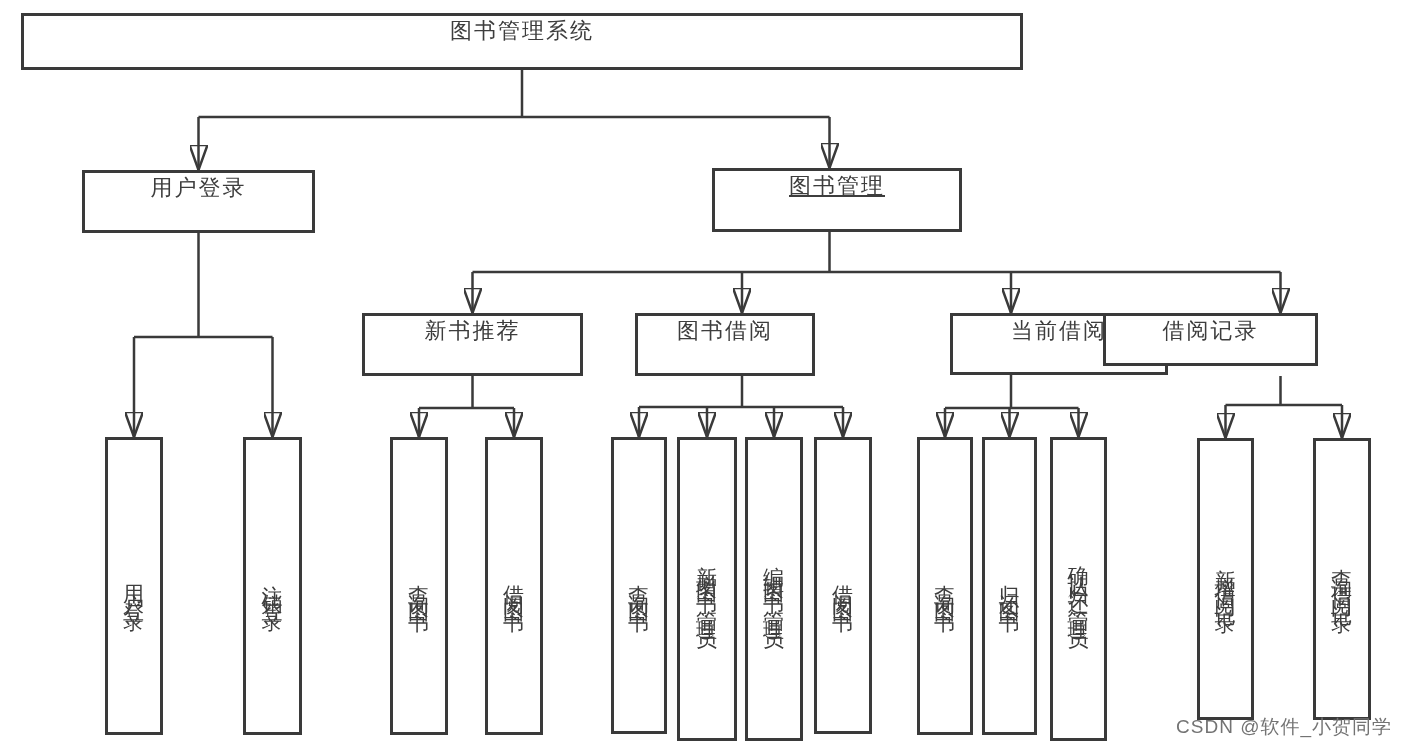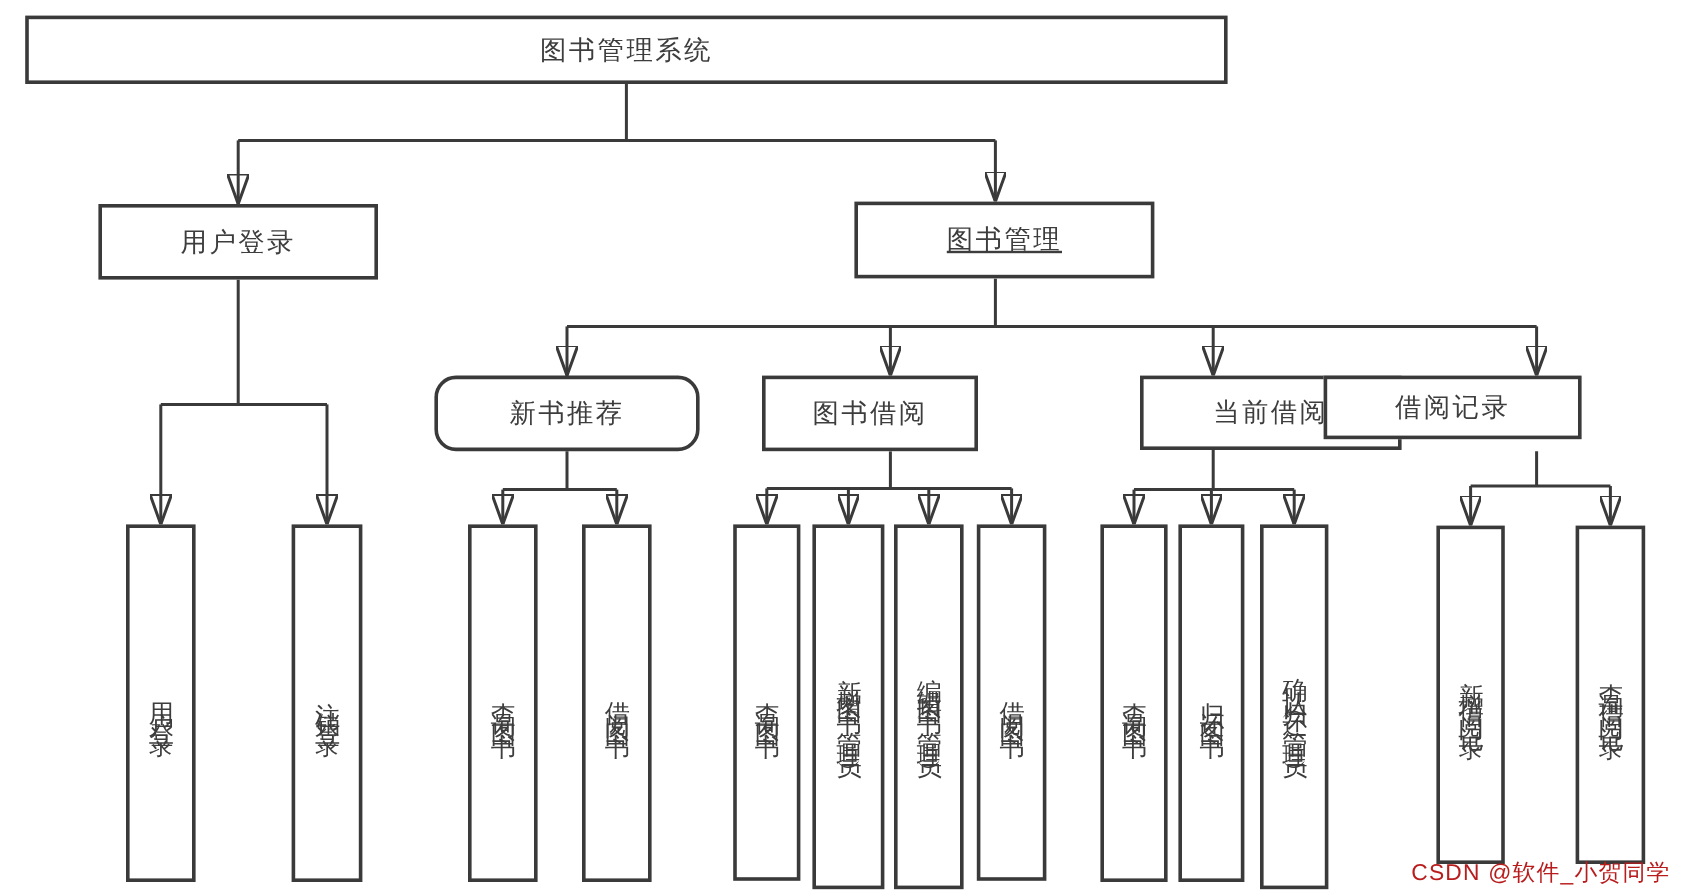--- a/index.html
+++ b/index.html
@@ -4,34 +4,34 @@
 <style>
   html,body{margin:0;padding:0;background:#fff;}
   #stage{
     position:relative;width:1405px;height:747px;background:#fff;overflow:hidden;
     font-family:"Liberation Sans","DejaVu Sans",sans-serif;
   }
   #connectors{position:absolute;left:0;top:0;width:1405px;height:747px;}
   #connectors path,#connectors line{stroke:#3a3a3a;stroke-width:2.5;fill:none;}
   .hbox{
     position:absolute;box-sizing:border-box;border:3px solid #3a3a3a;background:#fff;
-    display:flex;align-items:center;justify-content:center;
+    display:flex;justify-content:center;
     font-size:22px;letter-spacing:2px;color:#3d3d3d;white-space:nowrap;
   }
   .vbox{
     position:absolute;box-sizing:border-box;border:3px solid #3a3a3a;background:#fff;
     display:flex;align-items:center;justify-content:center;
   }
   .vbox span{
     writing-mode:vertical-rl;text-orientation:mixed;line-height:1;
     font-size:21px;letter-spacing:9px;color:#3d3d3d;white-space:nowrap;
   }
   #watermark{
     position:absolute;right:13px;top:714px;z-index:5;
-    font-size:19px;color:#b91c1c;letter-spacing:1px;white-space:nowrap;
+    font-size:19px;color:#737373;letter-spacing:1px;white-space:nowrap;
   }
 </style>
 </head>
 <body>
 
 <div id="stage">
 
   <svg id="connectors" viewBox="0 0 1405 747" xmlns="http://www.w3.org/2000/svg">
     <defs>
       <marker id="ah" markerUnits="userSpaceOnUse" markerWidth="26" markerHeight="18" refX="25" refY="9" orient="auto">
@@ -91,21 +91,21 @@
     <span>图书管理系统</span>
   </div>
 
   <div class="hbox" style="left:82px;top:170px;width:233px;height:63px;">
     <span>用户登录</span>
   </div>
   <div class="hbox" style="left:712px;top:168px;width:250px;height:64px;text-decoration:underline;">
     <span>图书管理</span>
   </div>
 
-  <div class="hbox" style="left:362px;top:313px;width:221px;height:63px;border-radius:18px;">
+  <div class="hbox" style="left:362px;top:313px;width:221px;height:63px;">
     <span>新书推荐</span>
   </div>
   <div class="hbox" style="left:635px;top:313px;width:180px;height:63px;">
     <span>图书借阅</span>
   </div>
   <div class="hbox" style="left:902px;top:313px;width:218px;height:62px;margin-left:48px;">
     <span>当前借阅</span>
   </div>
   <div class="hbox" style="left:1103px;top:313px;width:215px;height:53px;">
     <span>借阅记录</span>

